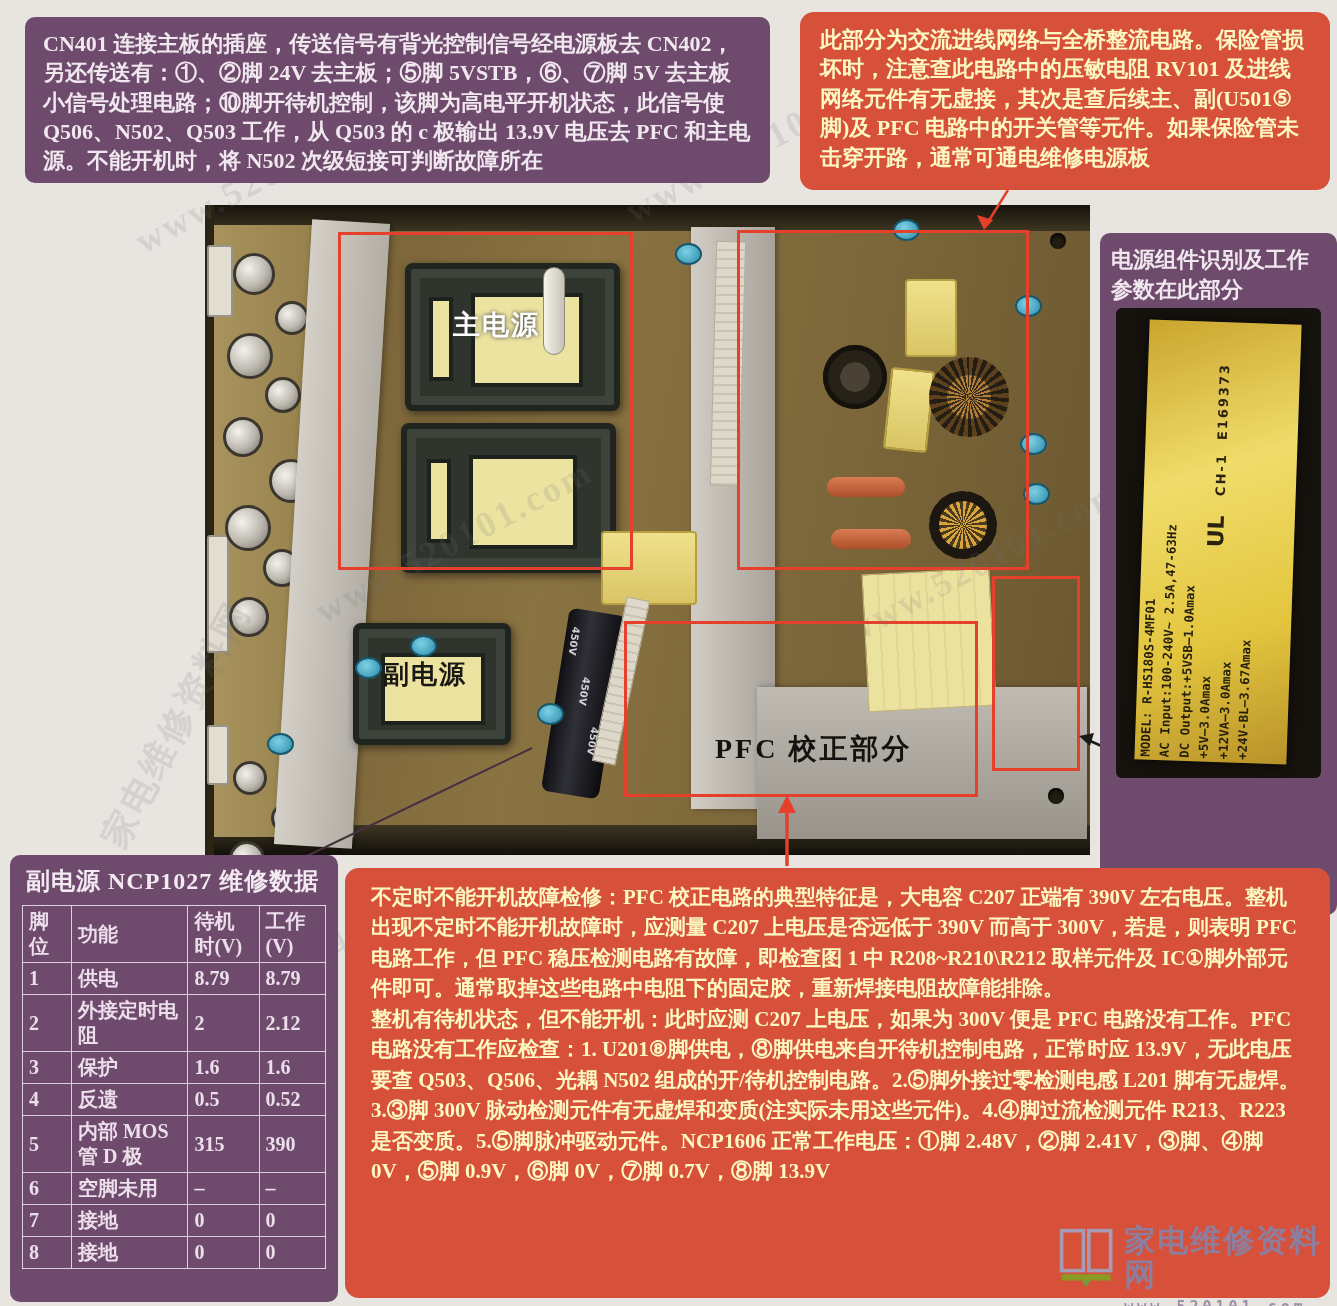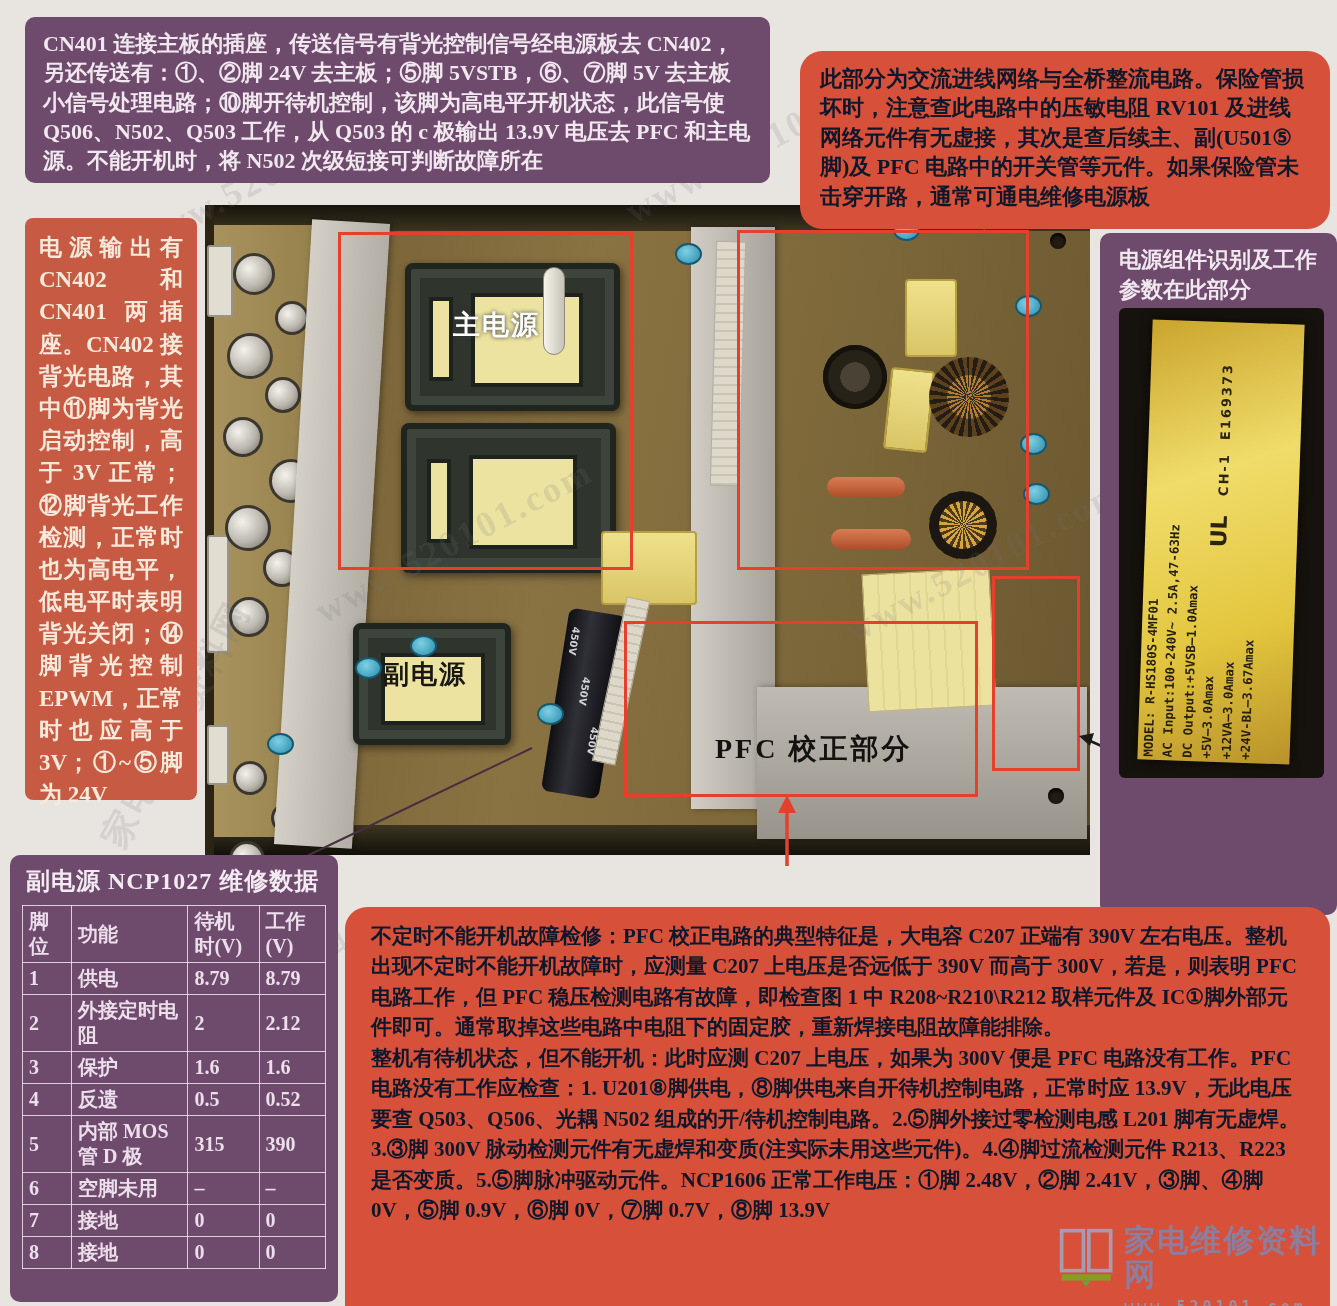--- a/index.html
+++ b/index.html
@@ -4,29 +4,29 @@
 <style>
   html,body{margin:0;padding:0;background:#cfcbc7;}
   .page{position:relative;width:1337px;height:1306px;background:#e8e4e0;overflow:hidden;
         font-family:"Liberation Serif","DejaVu Serif",serif;}
   
   .wm{position:absolute;color:rgba(110,110,118,0.16);font-weight:bold;font-size:36px;
       letter-spacing:3px;transform:rotate(-28deg);white-space:nowrap;pointer-events:none;z-index:3;}
   
   .callout{position:absolute;font-weight:bold;box-sizing:border-box;z-index:10;}
   .purple{background:var(--purple);color:#f1e8ef;border-radius:10px;}
-  .redbox{background:var(--red);color:#0f172a;border-radius:22px;margin-top:39px;}
+  .redbox{background:var(--red);color:#fef9c3;border-radius:14px;}
   .box-topleft{left:25px;top:17px;width:745px;height:166px;padding:12px 18px;
                font-size:22px;line-height:1.33;}
   .box-topright{left:800px;top:12px;width:530px;height:178px;padding:13px 20px;
                 font-size:22px;line-height:1.34;background:var(--red);}
   .box-sidebar{left:25px;top:218px;width:172px;height:582px;padding:14px 14px;
                font-size:23px;line-height:1.4;text-align:justify;background:var(--sidebar_red);
                color:#f8e9da;border-radius:8px;}
-  .box-right{left:1100px;top:233px;width:237px;height:682px;padding:12px 19px;font-size:22px;
+  .box-right{left:1100px;top:233px;width:237px;height:682px;padding:12px 11px;font-size:22px;
              line-height:1.35;}
   .box-table{left:10px;top:855px;width:328px;height:447px;padding:8px 12px;}
   .box-bottomright{left:345px;top:868px;width:985px;height:430px;padding:14px 26px 10px 26px;
                    font-size:21px;line-height:1.45;}
   .box-bottomright p{margin:0 0 6px 0;}
   .callout p{margin:0;}
   
   .box-table h3{margin:2px 0 8px 4px;font-size:24px;letter-spacing:1px;color:#f3eaf2;font-weight:bold;}
   .box-table table{border-collapse:collapse;width:100%;font-size:20px;color:#ecdfeb;padding-left:34px;}
   .box-table th,.box-table td{border:1px solid rgba(240,232,240,0.85);padding:3px 6px;
@@ -110,23 +110,20 @@
   <div class="wm" style="left:40px;top:700px;transform:rotate(-62deg);">家电维修资料网</div>
 
   <section class="callout purple box-topleft">
     <p>CN401 连接主板的插座，传送信号有背光控制信号经电源板去 CN402，另还传送有：①、②脚 24V 去主板；⑤脚 5VSTB，⑥、⑦脚 5V 去主板小信号处理电路；⑩脚开待机控制，该脚为高电平开机状态，此信号使 Q506、N502、Q503 工作，从 Q503 的 c 极输出 13.9V 电压去 PFC 和主电源。不能开机时，将 N502 次级短接可判断故障所在</p>
   </section>
 
   <section class="callout redbox box-topright">
     <p>此部分为交流进线网络与全桥整流电路。保险管损坏时，注意查此电路中的压敏电阻 RV101 及进线网络元件有无虚接，其次是查后续主、副(U501⑤脚)及 PFC 电路中的开关管等元件。如果保险管未击穿开路，通常可通电维修电源板</p>
   </section>
 
-  <section class="callout box-sidebar">
-    <p>电源输出有 CN402 和 CN401 两插座。CN402 接背光电路，其中⑪脚为背光启动控制，高于 3V 正常；⑫脚背光工作检测，正常时也为高电平，低电平时表明背光关闭；⑭脚背光控制 EPWM，正常时也应高于 3V；①~⑤脚为 24V</p>
-  </section>
 
   <div class="pcb">
     <div class="band-top"></div>
     <div class="band-bottom"></div>
     <div class="edge-left"></div>
     <div class="left-field"></div>
     <div class="connector" style="left:2px;top:40px;width:26px;height:72px;"></div>
     <div class="connector" style="left:2px;top:330px;width:22px;height:118px;"></div>
     <div class="connector" style="left:2px;top:520px;width:22px;height:60px;"></div>
     <div id="caps-layer" style="left:0;top:0;width:100%;height:100%;">

